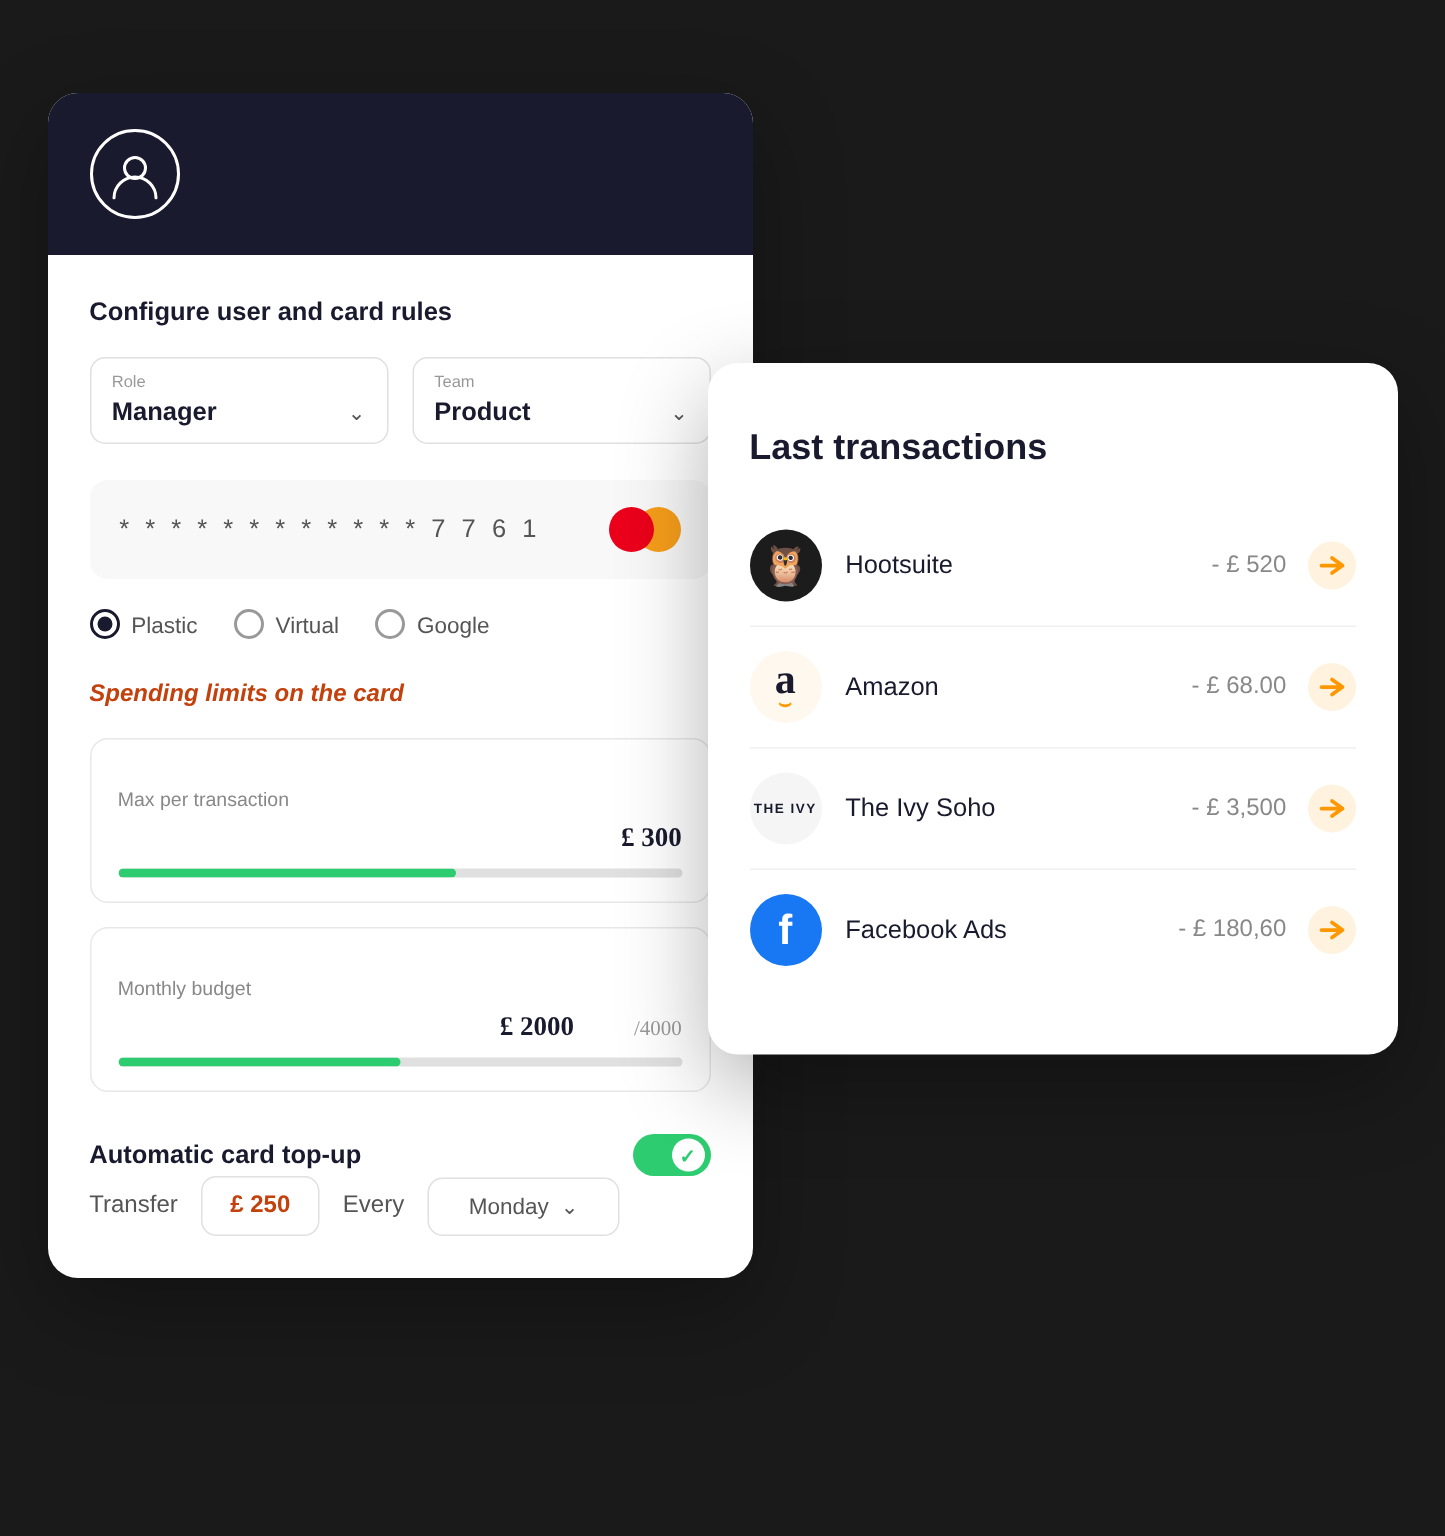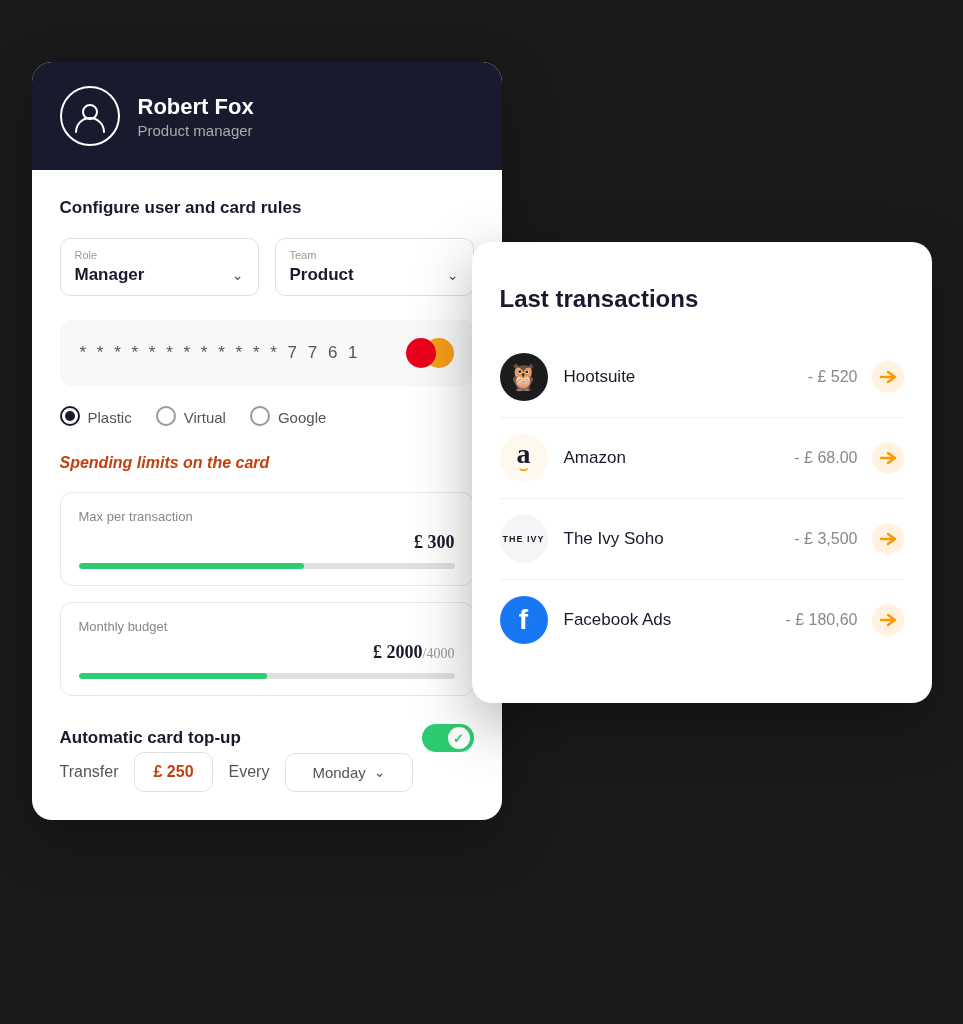--- a/index.html
+++ b/index.html
@@ -195,20 +195,21 @@
       border: 1.5px solid #e8e8e8;
       border-radius: 12px;
       padding: 16px 18px;
       margin-bottom: 16px;
     }
 
     .limit-label {
       font-size: 13px;
       color: #888;
       margin-bottom: 8px;
+      margin-top: 16px;
     }
 
     .limit-value-row {
       display: flex;
       align-items: center;
       justify-content: space-between;
       margin-bottom: 10px;
     }
 
     .limit-value {
@@ -451,24 +452,20 @@
 
   <div class="card-left">
 
     <div class="card-header">
       <div class="avatar-circle">
         <svg width="34" height="34" viewBox="0 0 34 34" fill="none">
           <circle cx="17" cy="13" r="7" stroke="white" stroke-width="2" fill="none"></circle>
           <path d="M3 33c0-7.732 6.268-14 14-14s14 6.268 14 14" stroke="white" stroke-width="2" fill="none" stroke-linecap="round"></path>
         </svg>
       </div>
-      <div class="header-info">
-        <h2>Robert Fox</h2>
-        <p>Product manager</p>
-      </div>
     </div>
 
     <div class="card-body">
 
       <div class="section-title">Configure user and card rules</div>
 
       <div class="dropdowns-row">
         <div class="dropdown-group">
           <div class="dropdown-label">Role</div>
           <div class="dropdown-value-row">
@@ -520,21 +517,21 @@
         </div>
         <div class="progress-bar-bg">
           <div class="progress-bar-fill" style="width: 60%"></div>
         </div>
       </div>
 
       <div class="limit-card">
         <div class="limit-label">Monthly budget</div>
         <div class="limit-value-row">
           <span></span>
-          <span class="limit-value"><span>£ 2000</span><span style="font-weight:400;font-size:14px;color:#999;">/4000</span></span>
+          <span class="limit-value"><span>£ 2000</span><span style="font-weight:400;font-size:14px;color:#999;margin-left:40px;">/4000</span></span>
         </div>
         <div class="progress-bar-bg">
           <div class="progress-bar-fill" style="width: 50%"></div>
         </div>
       </div>
 
       <div class="topup-row">
         <span class="topup-label">Automatic card top-up</span>
         <div class="toggle">
           <div class="toggle-knob">

